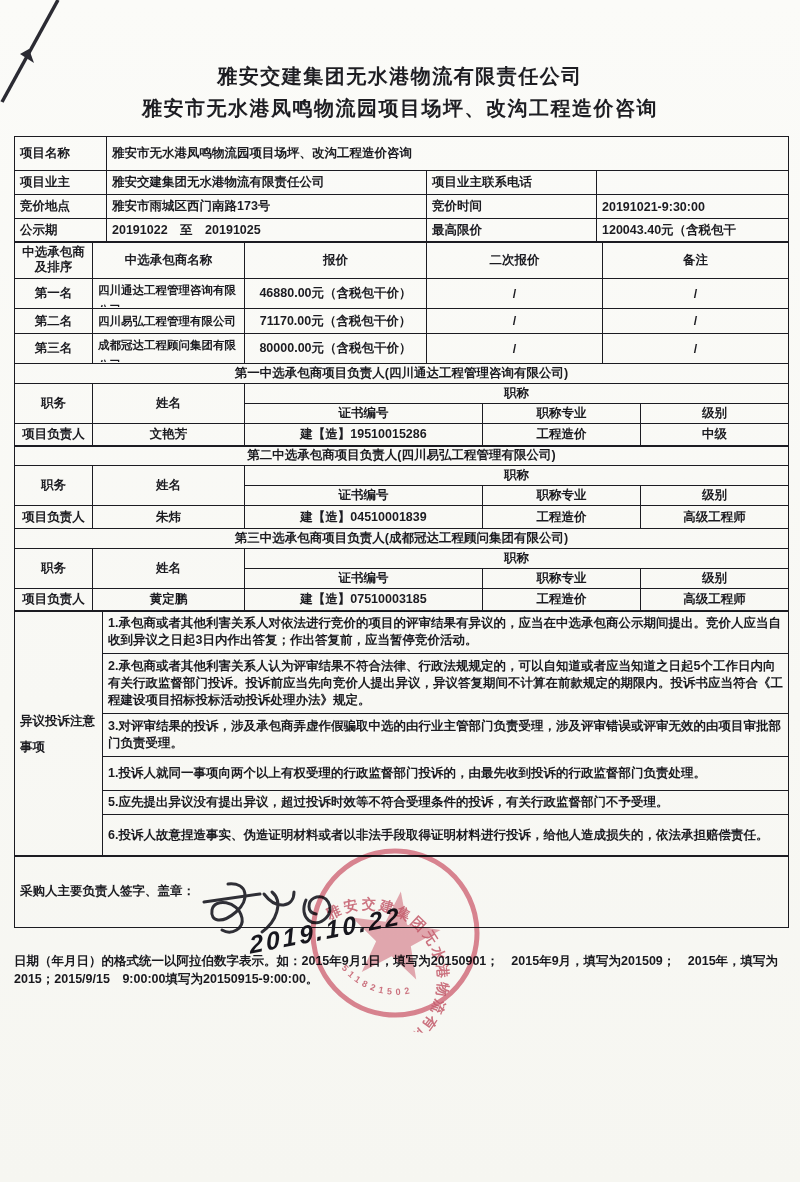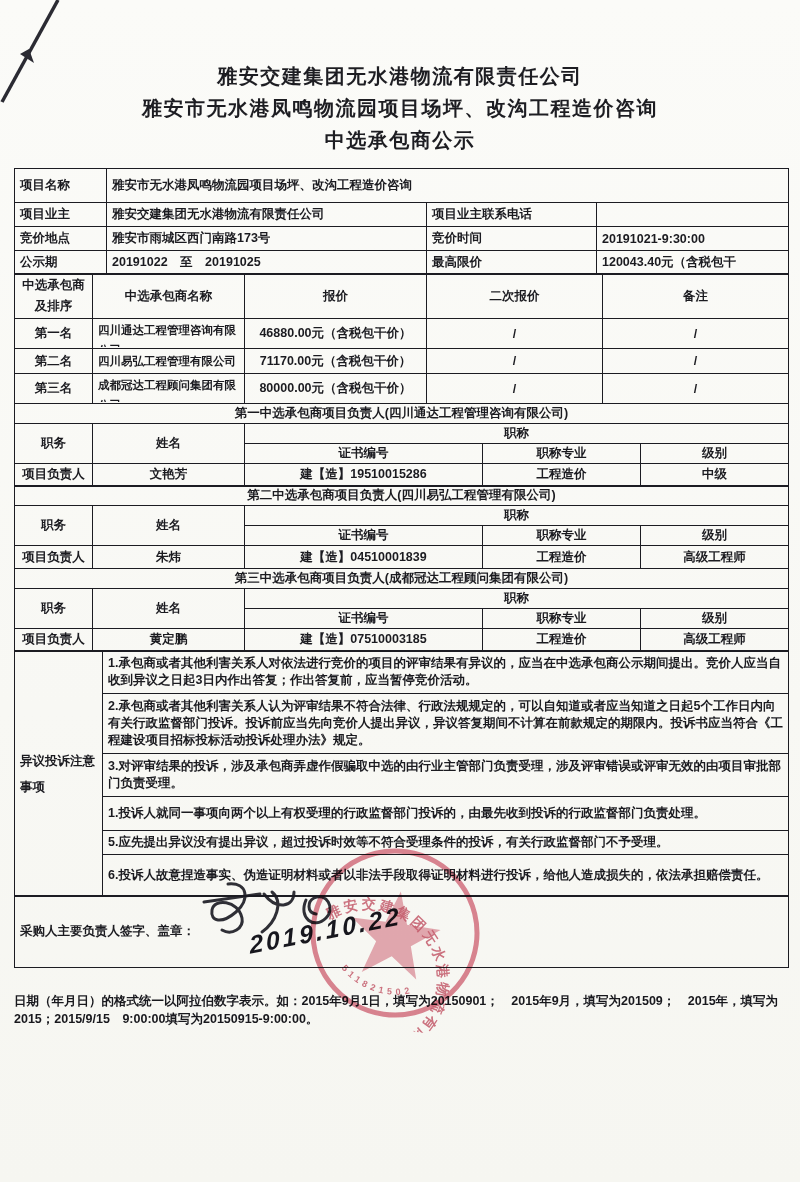--- a/index.html
+++ b/index.html
@@ -41,21 +41,20 @@
 <div class="page">
 
   <svg class="corner-artifact" width="80" height="110">
     <line x1="58" y1="0" x2="2" y2="102" stroke="#2b2b33" stroke-width="3.5"></line>
     <path d="M20,54 l14,9 l-5,-14 z" fill="#2b2b33"></path>
   </svg>
 
   <div class="title-block">
     <div>雅安交建集团无水港物流有限责任公司</div>
     <div>雅安市无水港凤鸣物流园项目场坪、改沟工程造价咨询</div>
-    <div>中选承包商公示</div>
   </div>
 
   <table class="tbl" style="margin-top:12px">
     <colgroup>
         <col style="width:92px">
         <col style="width:320px">
         <col style="width:170px">
         <col style="width:192px">
       </colgroup>
     <tbody>
@@ -87,21 +86,21 @@
   <table class="tbl stack">
     <colgroup>
         <col style="width:78px">
         <col style="width:152px">
         <col style="width:182px">
         <col style="width:176px">
         <col style="width:186px">
       </colgroup>
     <tbody>
         <tr class="rh37">
-      <td class="center" style="line-height:21px">中选承包商及排序</td>
+      <td class="center" style="line-height:15px">中选承包商及排序</td>
       <td class="center">中选承包商名称</td>
       <td class="center">报价</td>
       <td class="center">二次报价</td>
       <td class="center">备注</td>
     </tr>
     <tr class="rh25">
       <td class="center">第一名</td>
       <td>
             <div class="clip2">四川通达工程管理咨询有限公司</div>
           </td>

